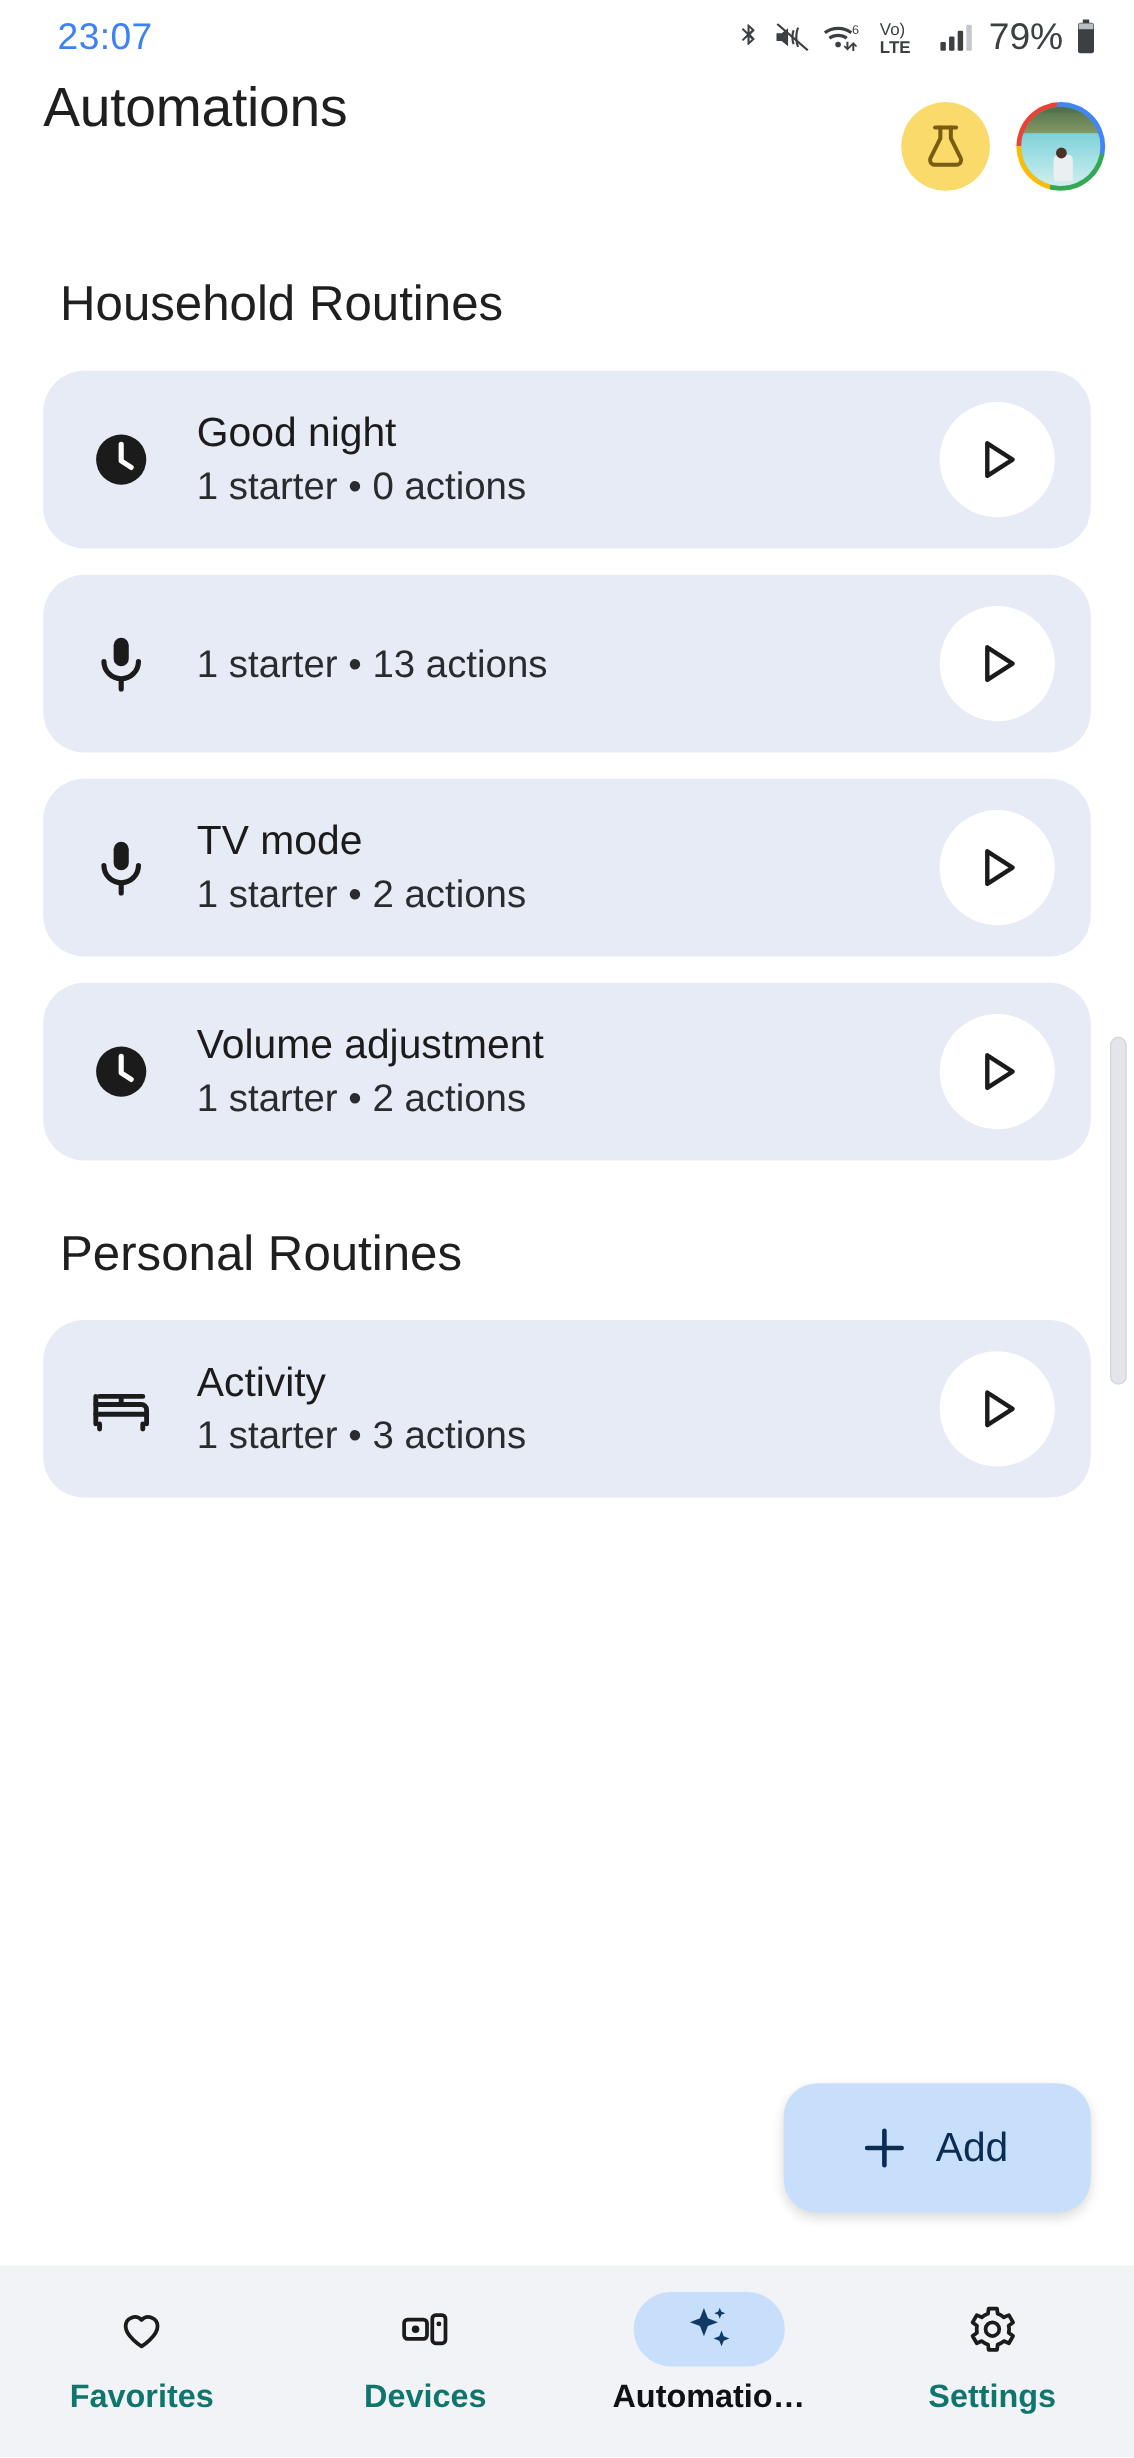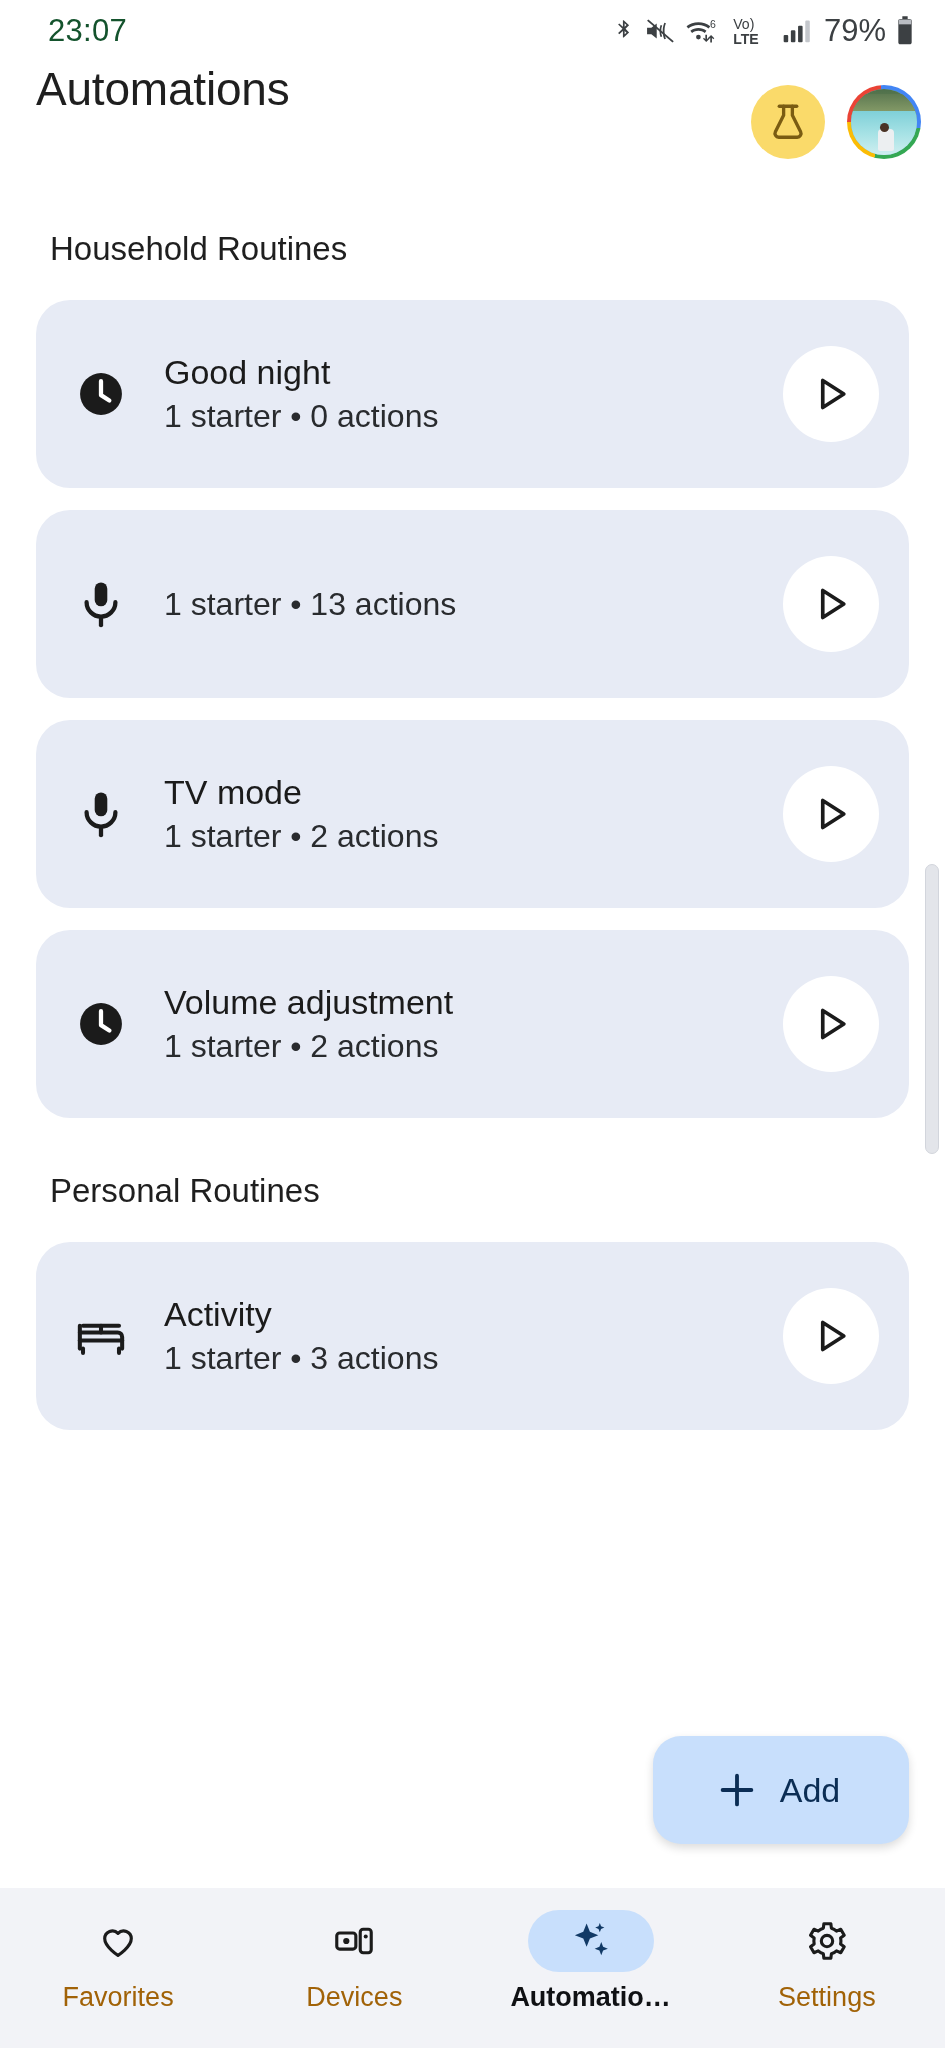--- a/index.html
+++ b/index.html
@@ -20,21 +20,21 @@
   .statusbar {
     height: 62px;
     flex: 0 0 62px;
     display: flex; align-items: center;
     padding: 0 30px 0 48px;
     color: #3c4043;
   }
   .status-time {
     font-size: 31px;
     letter-spacing: 0.3px;
-    color: #14532d;
+    color: #3b82f6;
   }
   .status-right {
     margin-left: auto;
     display: flex; align-items: center; gap: 9px;
   }
   .status-right svg { display: block; }
   .battery-pct {
     font-size: 31px;
     color: #3c4043;
     margin-left: 2px;
@@ -110,30 +110,30 @@
   }
 
   
   .content {
     flex: 1 1 auto;
     position: relative;
     overflow: hidden;
     padding: 0 36px;
   }
   .section-title {
-    font-size: 33px;
+    font-size: 41px;
     color: #1f1f1f;
     margin: 48px 0 32px 14px;
     letter-spacing: 0px;
   }
   .section-title.second { margin-top: 54px; }
 
   .routine-card {
     position: relative;
-    height: 188px;
+    height: 148px;
     background: #e7ebf5;
     border-radius: 34px;
     display: flex; align-items: center;
     padding: 0 30px 0 34px;
     margin-bottom: 22px;
   }
   .routine-icon {
     width: 62px;
     flex: 0 0 62px;
     display: flex; align-items: center; justify-content: center;
@@ -221,27 +221,28 @@
   }
   .nav-pill {
     width: 126px; height: 62px;
     border-radius: 31px;
     display: flex; align-items: center; justify-content: center;
     color: #1b1b1b;
   }
   .nav-item.active .nav-pill { background: #c8dffc; }
   .nav-label {
     font-size: 27px;
-    color: #a16207;
+    color: #0f766e;
     letter-spacing: 0px;
     max-width: 180px;
     white-space: nowrap;
     overflow: hidden;
     text-overflow: ellipsis;
     text-align: center;
+    font-weight: bold;
   }
   .nav-item.active .nav-label { color: #101114; font-weight: bold; }
 </style>
 </head>
 <body>
 
 <div class="phone">
 
   <div class="statusbar">
     <div class="status-time">23:07</div>

